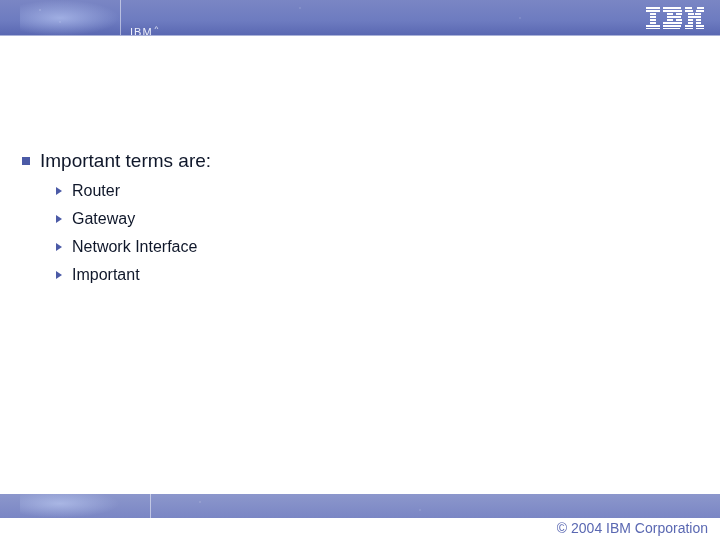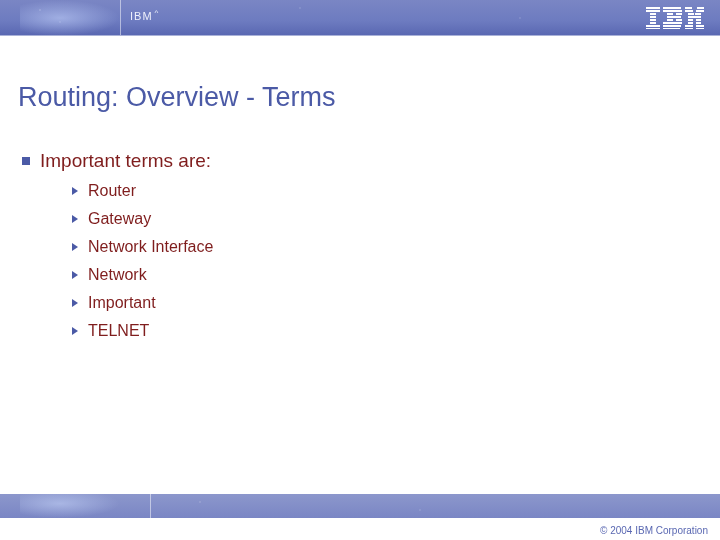--- a/index.html
+++ b/index.html
@@ -26,43 +26,43 @@
   }
   .top-left-blob {
     position: absolute; left: 20px; top: 0; width: 100px; height: 36px;
     background: radial-gradient(ellipse at 40% 50%, rgba(200,215,255,.55) 0%, rgba(120,140,210,0) 70%);
   }
   .vrule-top {
     position: absolute; top: 0; left: 120px; width: 1px; height: 36px;
     background: rgba(255,255,255,.5);
   }
   .ibm-caret {
-    position: absolute; top: 8px; left: 130px;
+    position: absolute; top: 24px; left: 130px;
     font-size: 11px; letter-spacing: 1px; color: #eef0fb;
   }
   .ibm-caret .caret { vertical-align: super; font-size: 8px; margin-left: 2px; }
 
   .ibm-logo {
     position: absolute; right: 16px; top: 7px;
     width: 58px; height: 22px;
   }
 
   
   .title {
     position: absolute; left: 18px; top: 82px;
     font-size: 27px; font-weight: 400; color: #4b5aa6;
   }
 
   
-  .content { position: absolute; left: 22px; top: 150px; color: #7f1d1d; }
+  .content { position: absolute; left: 22px; top: 150px; color: #0f172a; }
   .lvl1 { display: flex; align-items: flex-start; font-size: 19px; margin-bottom: 10px; }
   .lvl1 .sq { width: 8px; height: 8px; background: #4b5aa6; margin-top: 7px; margin-right: 10px; flex: 0 0 auto; }
 
   .sublist { margin-left: 34px; margin-top: 6px; }
-  .lvl2 { display: flex; align-items: center; font-size: 16px; margin: 10px 16px; }
+  .lvl2 { display: flex; align-items: center; font-size: 16px; margin: 10px 0; }
   .lvl2 .tri {
     width: 0; height: 0; margin-right: 10px; flex: 0 0 auto;
     border-top: 4px solid transparent;
     border-bottom: 4px solid transparent;
     border-left: 6px solid #4b5aa6;
   }
 
   
   .bottom-banner {
     position: absolute; left: 0; right: 0; bottom: 22px; height: 24px;
@@ -80,21 +80,21 @@
     position: absolute; left: 20px; top: 0; width: 100px; height: 24px;
     background: radial-gradient(ellipse at 40% 40%, rgba(205,220,255,.5) 0%, rgba(120,140,210,0) 70%);
   }
   .vrule-bot {
     position: absolute; top: 0; left: 150px; width: 1px; height: 24px;
     background: rgba(255,255,255,.5);
   }
 
   .copyright {
     position: absolute; right: 12px; bottom: 4px;
-    font-size: 10px; color: #5a68b2;
+    font-size: 14px; color: #5a68b2;
   }
 </style>
 </head>
 <body>
 
 <div class="slide">
 
   <div class="top-banner">
     <div class="top-left-blob"></div>
     <div class="vrule-top"></div>
@@ -135,21 +135,20 @@
         <rect x="42" y="15" width="5" height="2"></rect>
           <rect x="50" y="15" width="5" height="2"></rect>
         <rect x="39" y="18" width="8" height="2"></rect>
           <rect x="50" y="18" width="8" height="2"></rect>
         <rect x="39" y="21" width="8" height="1"></rect>
           <rect x="50" y="21" width="8" height="1"></rect>
       </g>
     </svg>
   </div>
 
-  <div class="title">Routing: Overview - Terms</div>
 
   <div class="content">
     <div class="lvl1">
       <span class="sq"></span>
       <span>Important terms are:</span>
     </div>
     <div class="sublist">
       <div class="lvl2">
           <span class="tri"></span>
           <span>Router</span>
@@ -157,29 +156,21 @@
       <div class="lvl2">
           <span class="tri"></span>
           <span>Gateway</span>
         </div>
       <div class="lvl2">
           <span class="tri"></span>
           <span>Network Interface</span>
         </div>
       <div class="lvl2">
           <span class="tri"></span>
-          <span>Network</span>
-        </div>
-      <div class="lvl2">
-          <span class="tri"></span>
           <span>Important</span>
-        </div>
-      <div class="lvl2">
-          <span class="tri"></span>
-          <span>TELNET</span>
         </div>
     </div>
   </div>
 
   <div class="bottom-banner">
     <div class="bottom-left-blob"></div>
     <div class="vrule-bot"></div>
   </div>
 
   <div class="copyright">© 2004 IBM Corporation</div>

